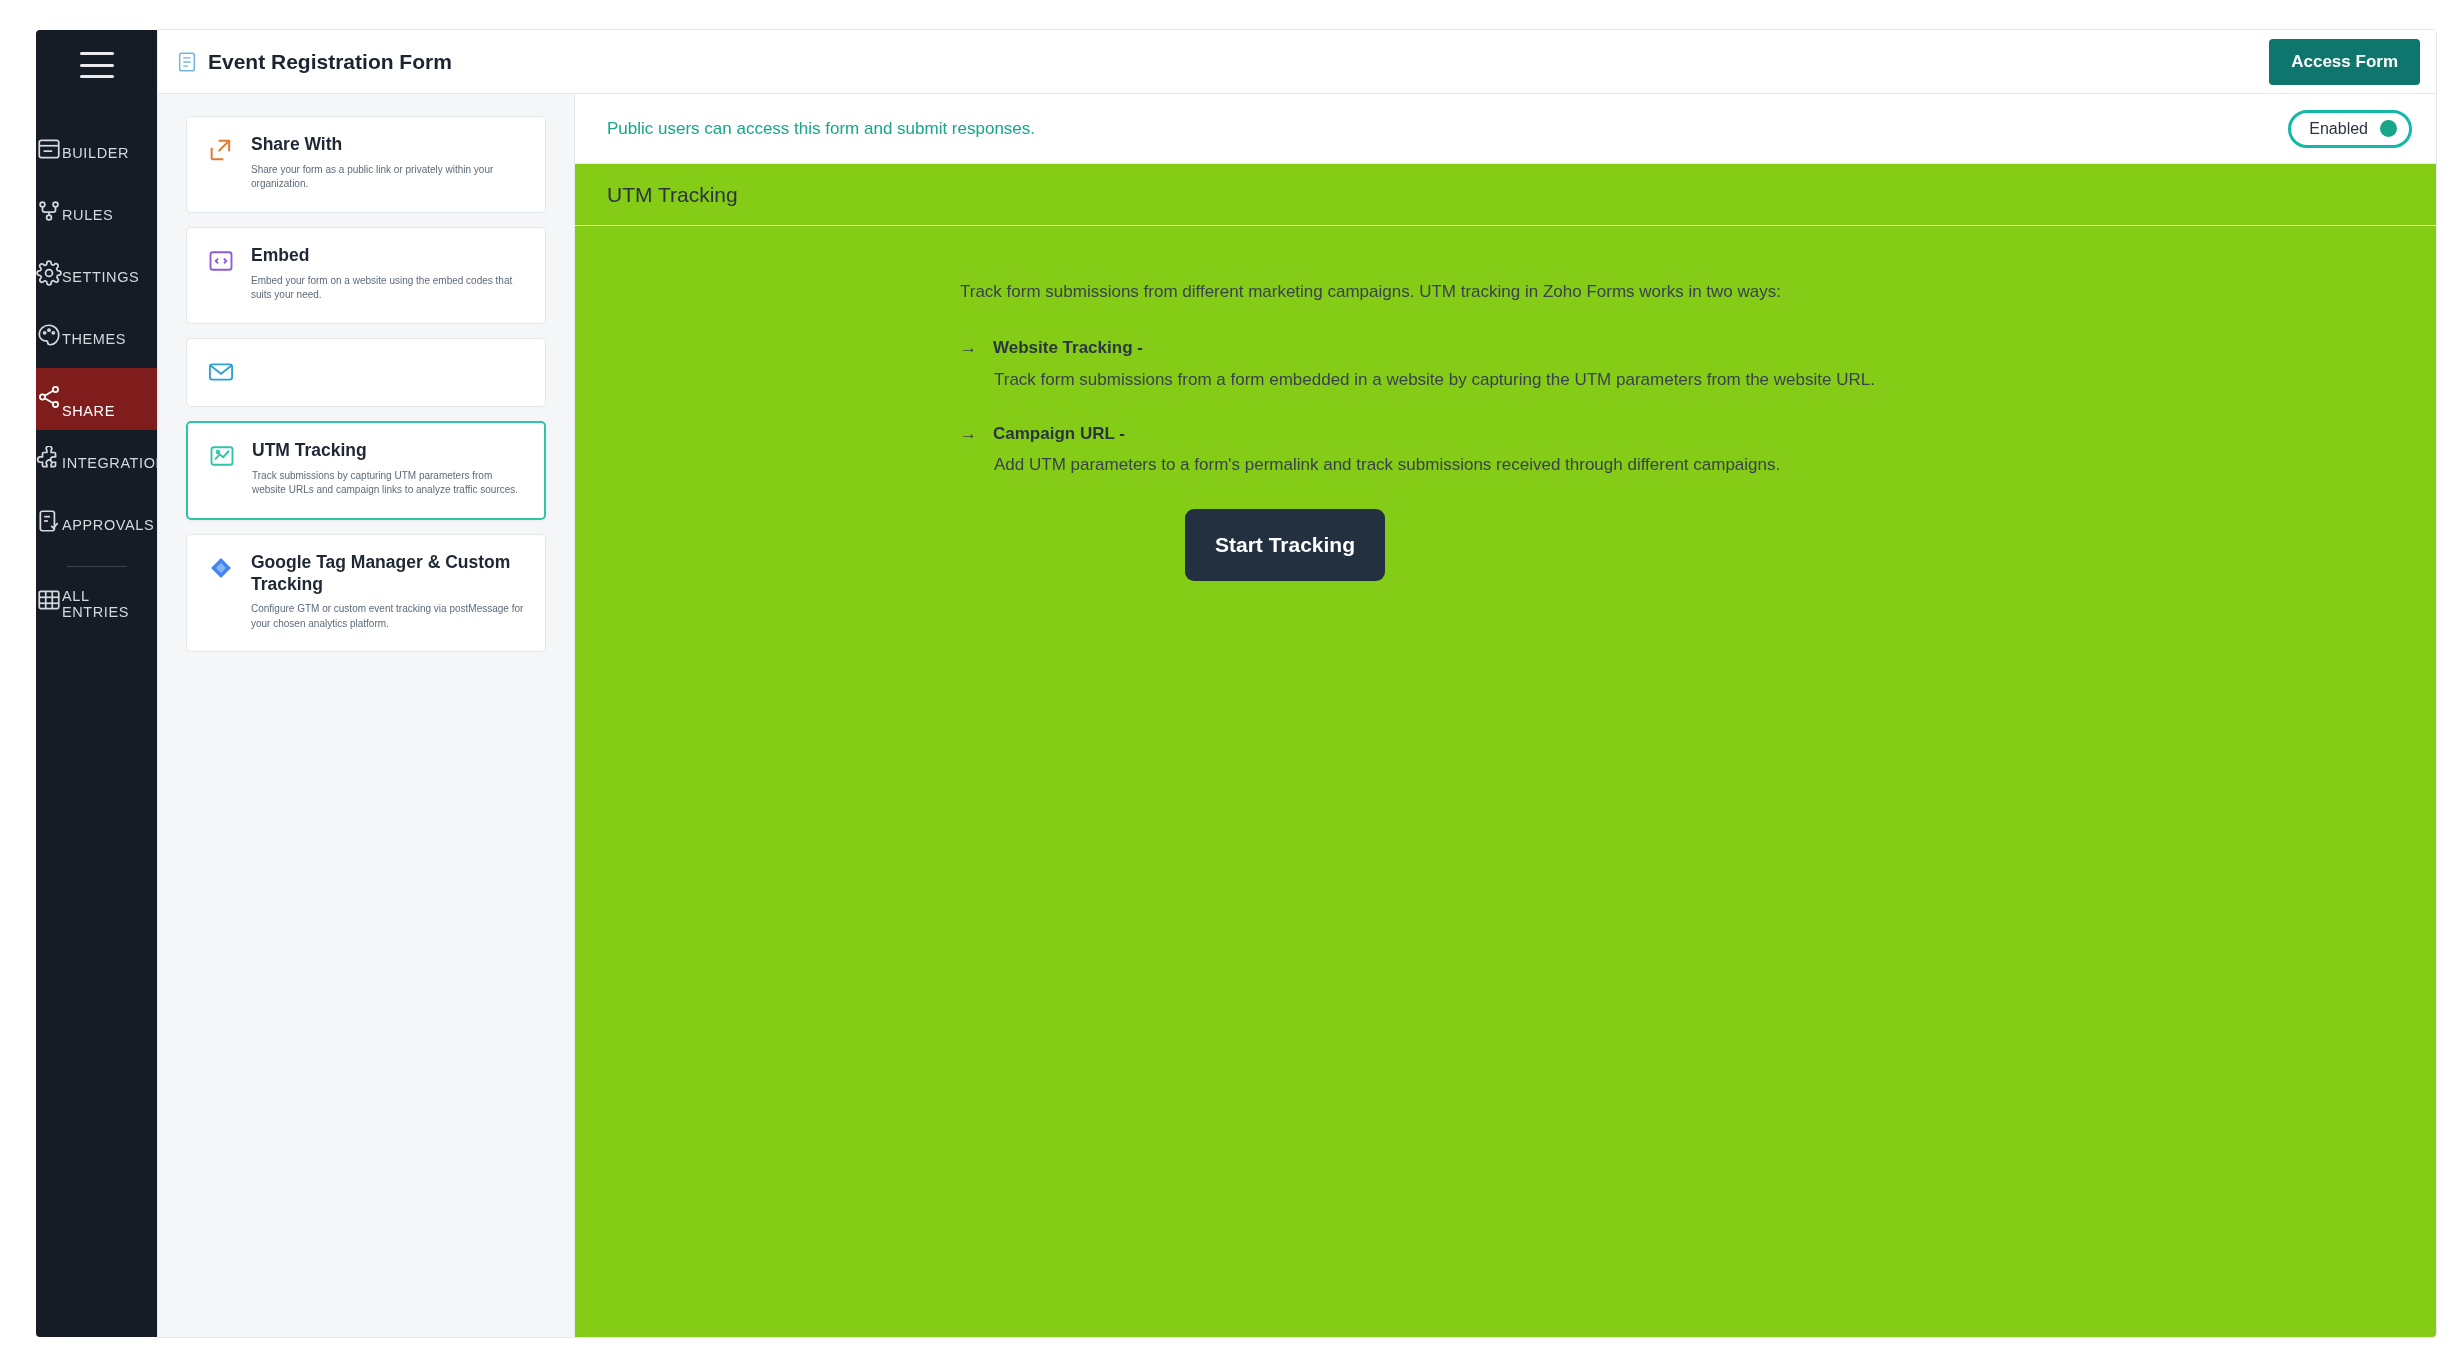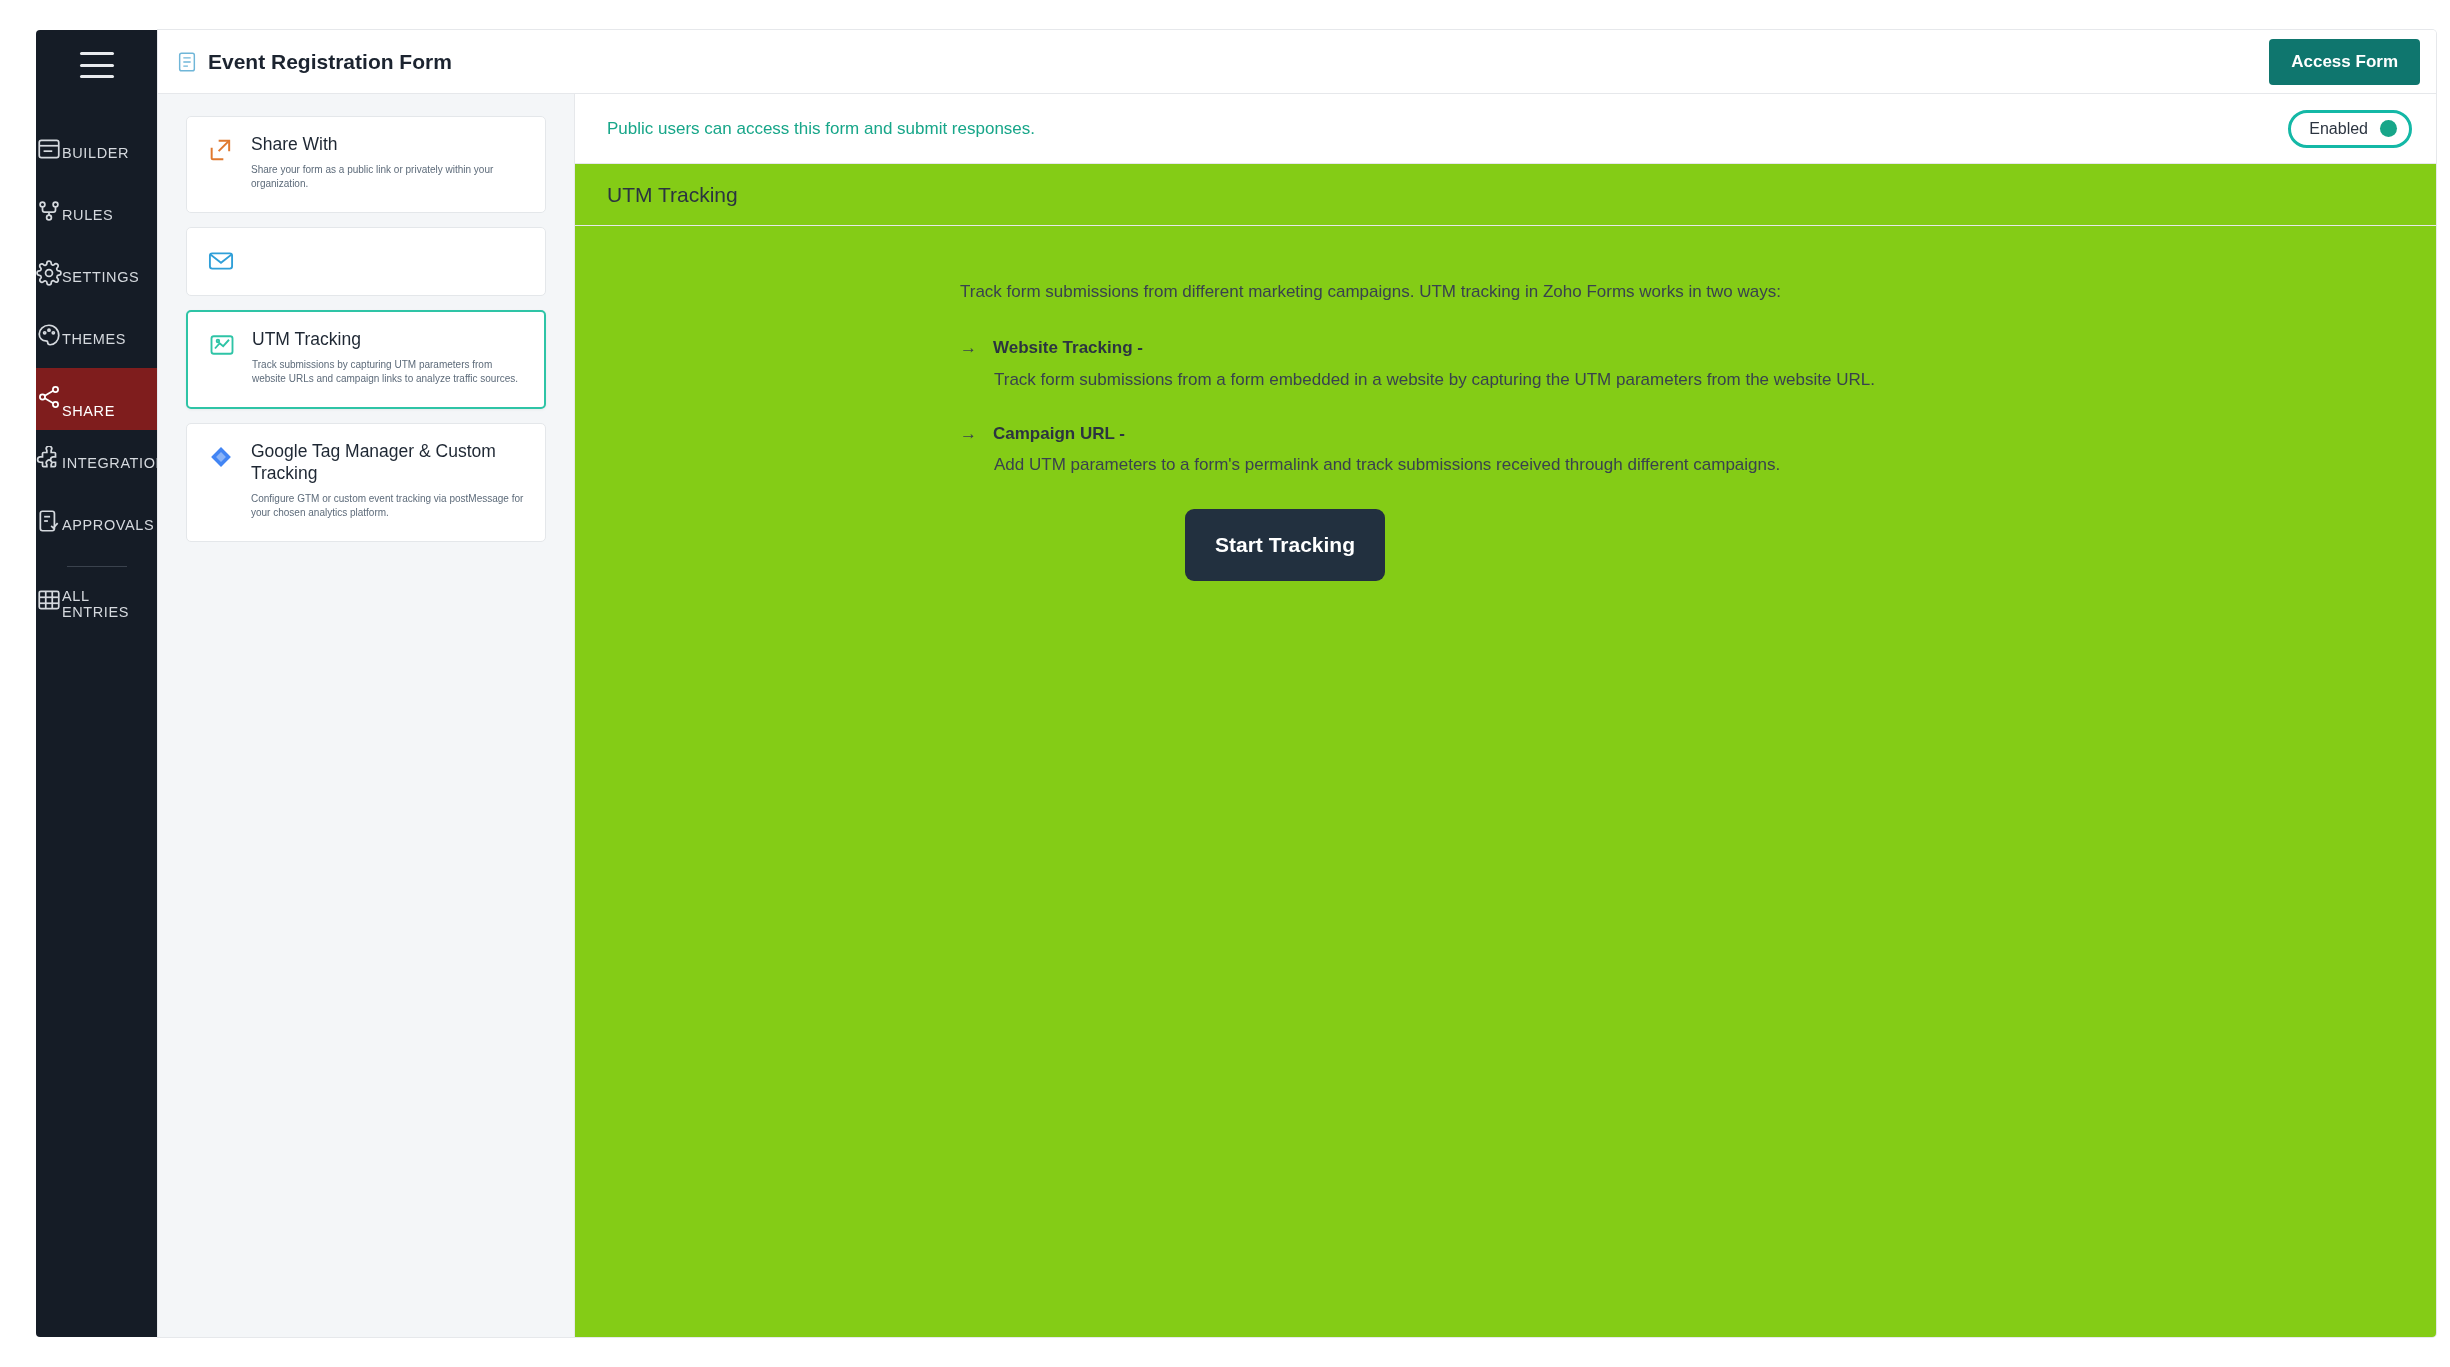--- a/index.html
+++ b/index.html
@@ -101,21 +101,21 @@
     margin-bottom: 14px;
     display: flex;
     gap: 14px;
     cursor: pointer;
   }
   .card.selected {
     border: 2px solid #2ec4a6;
     box-shadow: 0 1px 3px rgba(0,0,0,0.05);
   }
   .card-ico { width: 30px; flex: 0 0 30px; padding-top: 2px; }
-  .card-title { font-size: 17.5px; font-weight: 400; color: #1e2733; line-height: 1.25; margin-bottom: 7px; }
+  .card-title { font-size: 17.5px; font-weight: 700; color: #1e2733; line-height: 1.25; margin-bottom: 7px; }
   .card-desc { font-size: 10px; color: #5d6b7a; line-height: 1.45; }
 
   
   .main-col { flex: 1; display: flex; flex-direction: column; min-width: 0; background:#84cc16; }
   .notice {
     height: 70px; flex: 0 0 70px;
     border-bottom: 1px solid #e6e8eb;
     display: flex; align-items: center;
     padding: 0 24px 0 32px;
     background: #fff;
@@ -295,20 +295,33 @@
                 <path d="M10 4h9v9"></path>
                 <line x1="19" y1="4" x2="10" y2="13"></line>
             </svg>
           </div>
           <div>
             <div class="card-title">Share With</div>
             <div class="card-desc">Share your form as a public link or privately within your organization.</div>
           </div>
         </div>
 
+        <div class="card">
+          <div class="card-ico">
+            <svg class="ico" width="28" height="28" viewBox="0 0 24 24" fill="none" stroke="#8c5bd8" stroke-width="1.6">
+              <rect x="3" y="4.5" width="18" height="15" rx="2"></rect>
+              <polyline points="9.5,10 7.5,12 9.5,14"></polyline>
+                <polyline points="14.5,10 16.5,12 14.5,14"></polyline>
+            </svg>
+          </div>
+          <div>
+            <div class="card-title">Embed</div>
+            <div class="card-desc">Embed your form on a website using the embed codes that suits your need.</div>
+          </div>
+        </div>
 
         <div class="card">
           <div class="card-ico">
             <svg class="ico" width="28" height="28" viewBox="0 0 24 24" fill="none" stroke="#2f9fd8" stroke-width="1.6">
               <rect x="2.5" y="5.5" width="19" height="13" rx="2"></rect>
                 <polyline points="3,6.5 12,13.5 21,6.5"></polyline>
             </svg>
           </div>
         </div>
 

